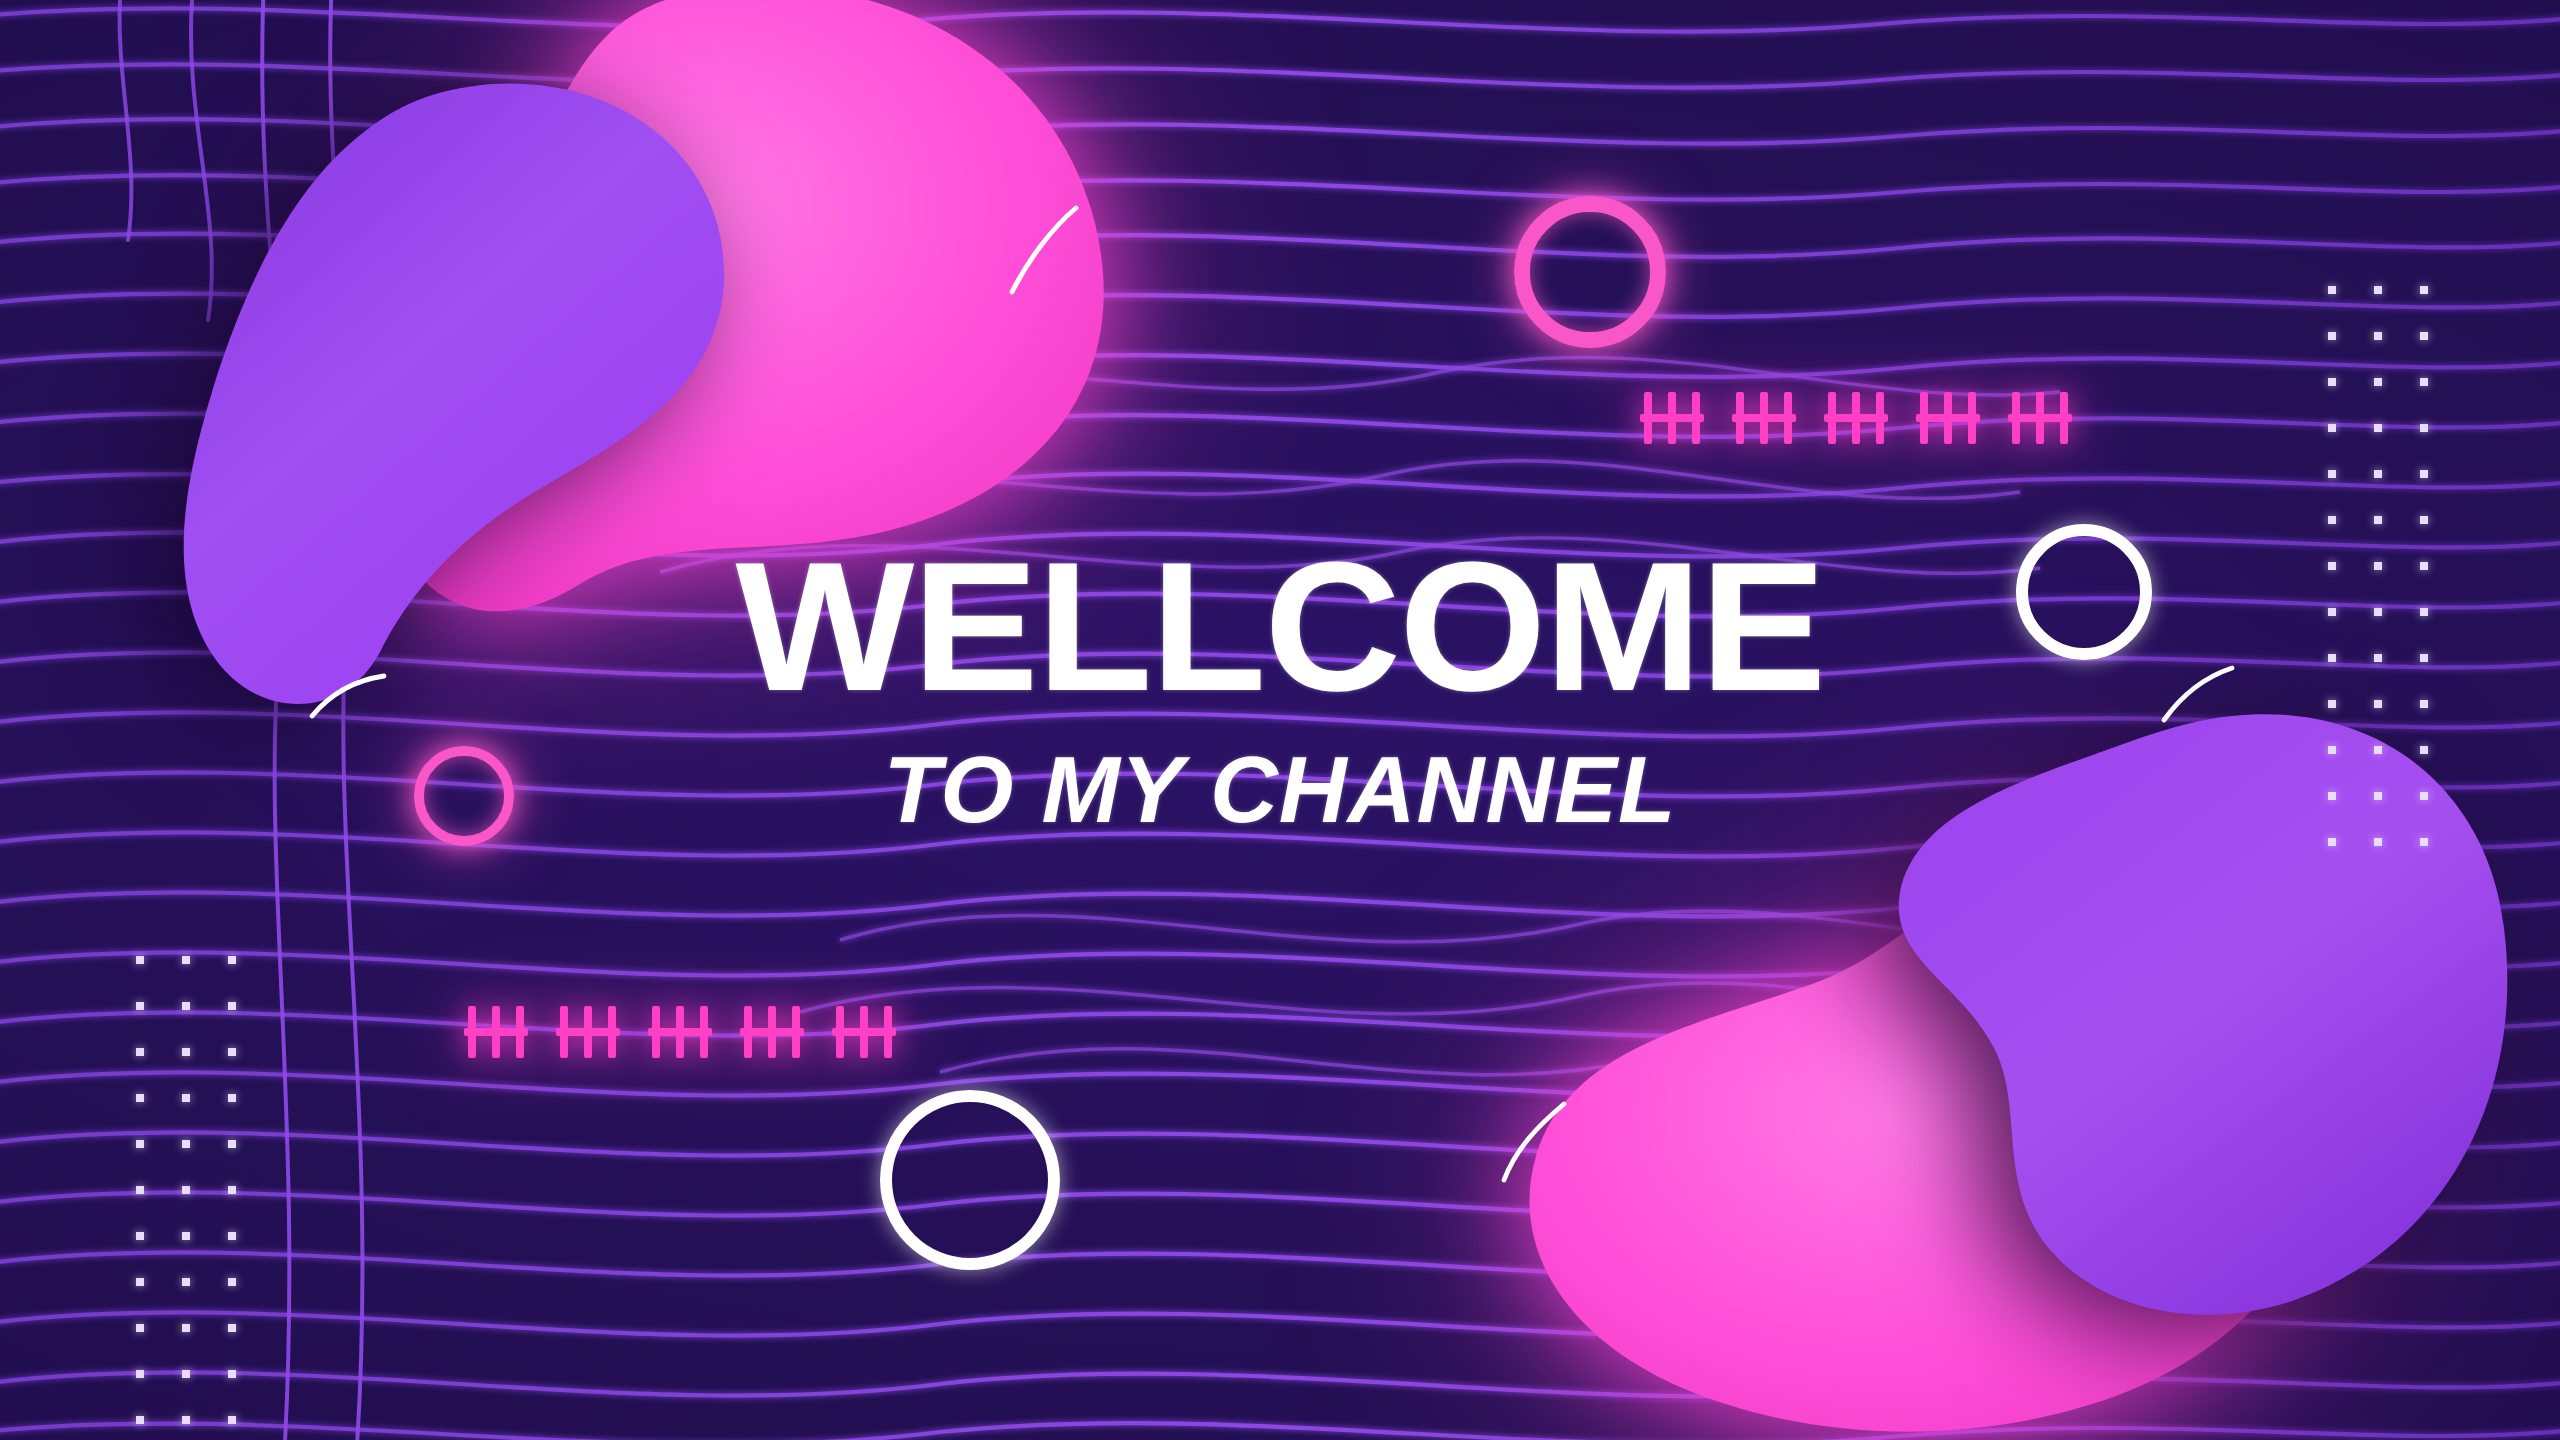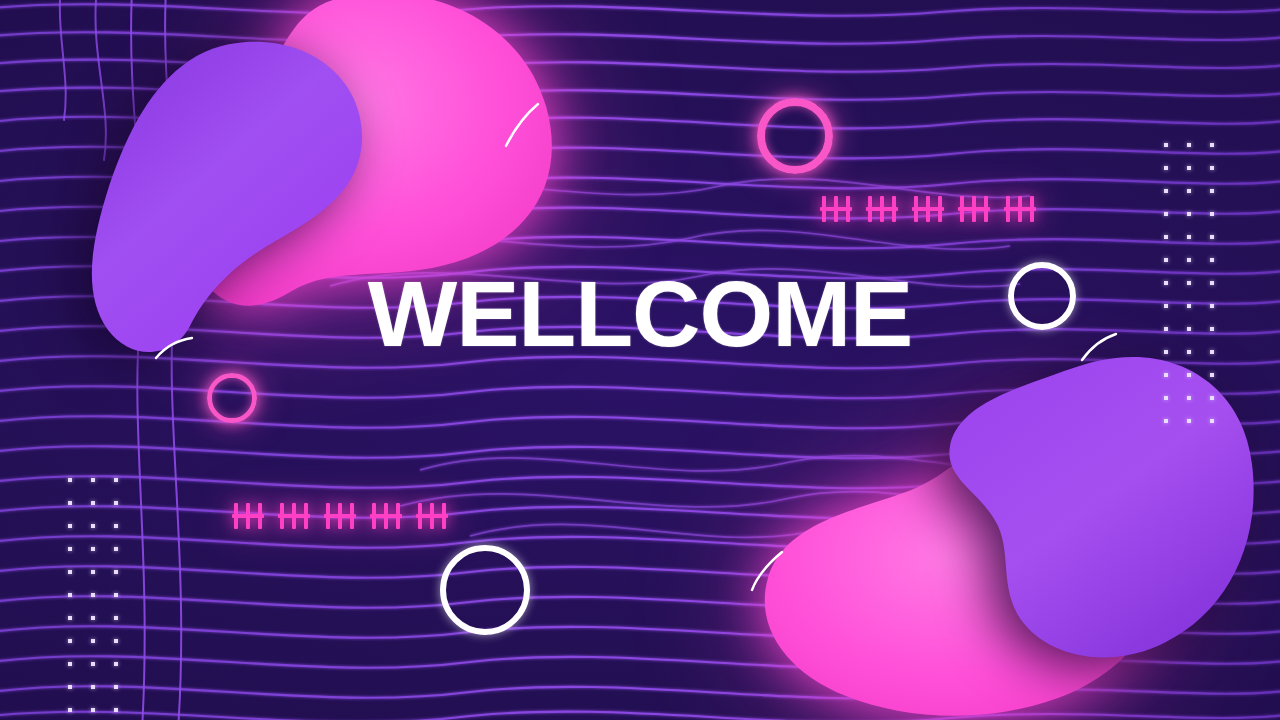--- a/index.html
+++ b/index.html
@@ -436,15 +436,16 @@
       </svg>
   </div>
   <div class="arc" style="left:746px; top:548px; z-index:24;">
     <svg width="44" height="46" viewBox="0 0 44 46">
         <path d="M36 4 C 24 14, 12 26, 6 42" stroke="#ffffff" stroke-width="2.4" fill="none" stroke-linecap="round"></path>
       </svg>
   </div>
 
   <div class="text-block">
     <h1 class="title">WELLCOME</h1>
+    <h2 class="subtitle">TO MY CHANNEL</h2>
   </div>
 
 </div>
 
 </body></html>

